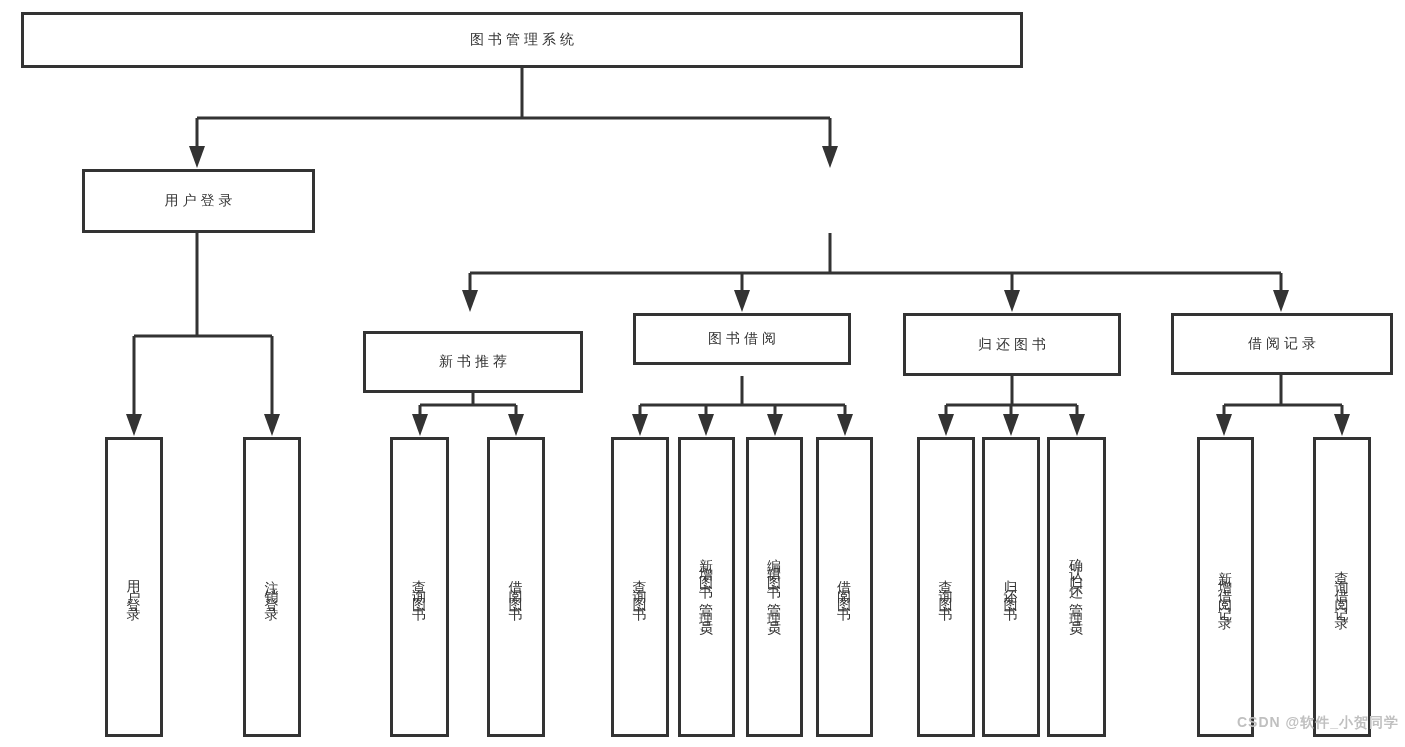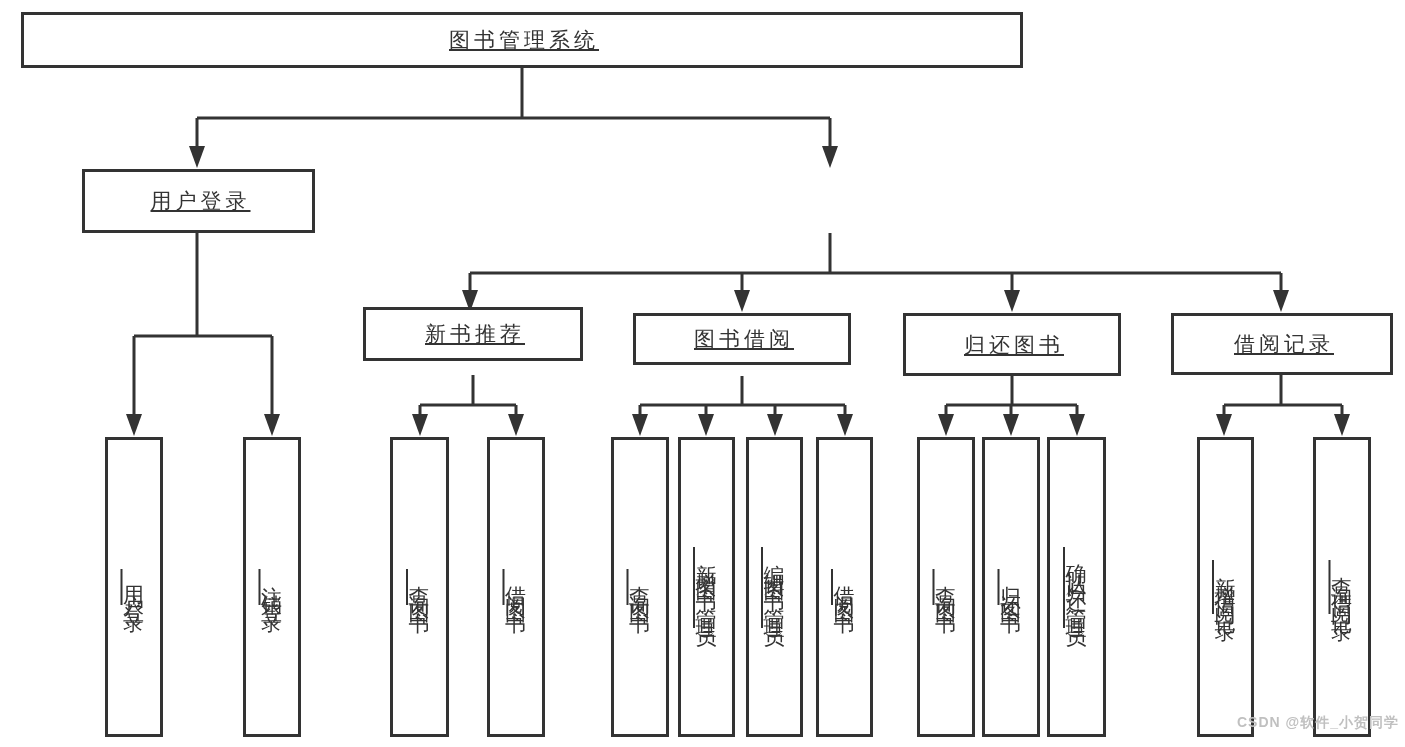--- a/index.html
+++ b/index.html
@@ -34,26 +34,25 @@
   .box {
     position: absolute;
     background: var(--bg);
     border: 3px solid var(--line);
     display: flex;
     align-items: center;
     justify-content: center;
     z-index: 2;
   }
   .box .lbl {
-    font-size: 21px;
+    font-size: 14px;
     letter-spacing: 4px;
     text-indent: 4px;
     white-space: nowrap;
     color: var(--text);
-    text-decoration: underline;
   }
   .box.v .lbl {
     writing-mode: vertical-rl;
     text-orientation: mixed;
     letter-spacing: 9px;
     text-indent: 0;
     line-height: 1;
   }
   #watermark {
     position: absolute;
@@ -116,21 +115,21 @@
   </svg>
 
   <div class="box h" style="left:21px;top:12px;width:1002px;height:56px">
     <span class="lbl">图书管理系统</span>
   </div>
 
   <div class="box h" style="left:82px;top:169px;width:233px;height:64px">
     <span class="lbl">用户登录</span>
   </div>
 
-  <div class="box h" style="left:363px;top:307px;width:220px;height:54px">
+  <div class="box h" style="left:363px;top:331px;width:220px;height:62px">
     <span class="lbl">新书推荐</span>
   </div>
   <div class="box h" style="left:633px;top:313px;width:218px;height:52px">
     <span class="lbl">图书借阅</span>
   </div>
   <div class="box h" style="left:903px;top:313px;width:218px;height:63px">
     <span class="lbl">归还图书</span>
   </div>
   <div class="box h" style="left:1171px;top:313px;width:222px;height:62px">
     <span class="lbl">借阅记录</span>

